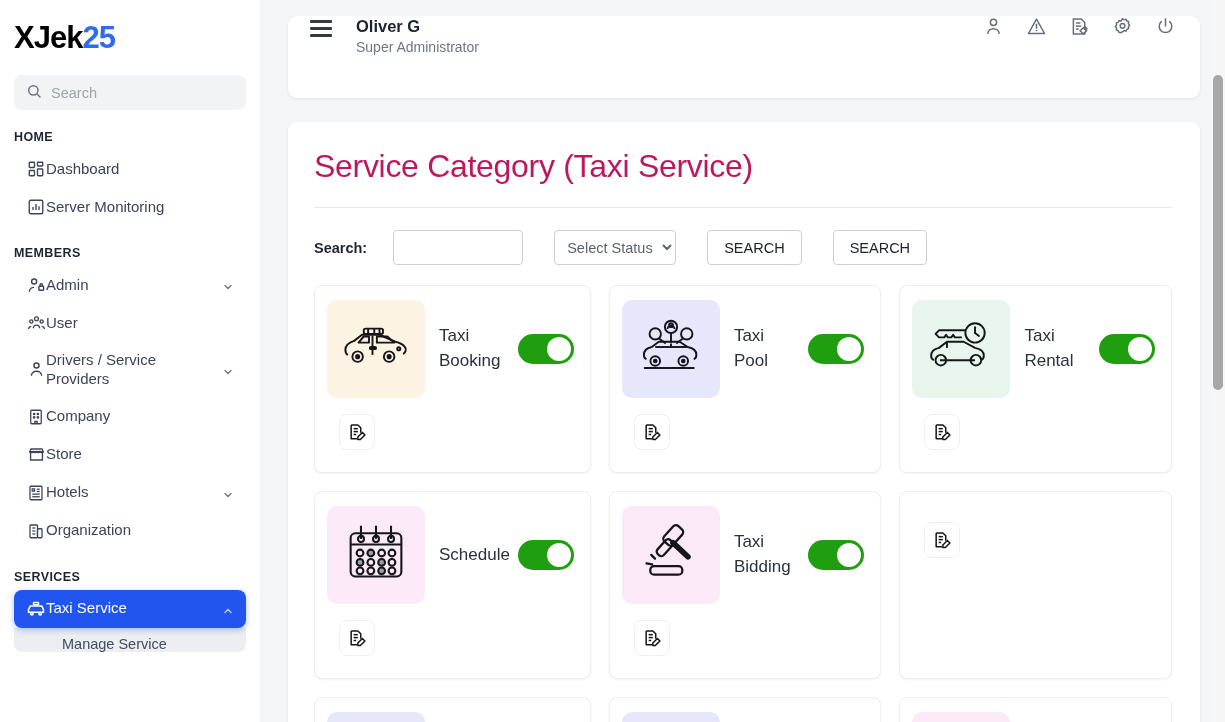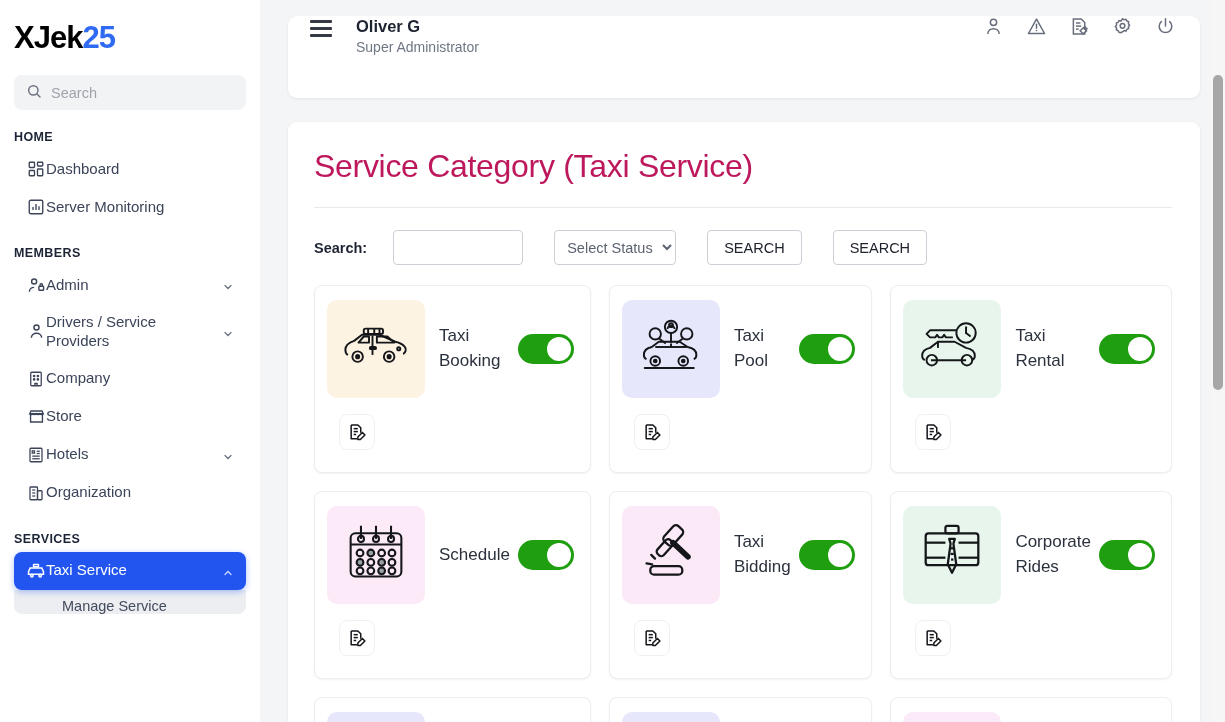--- a/index.html
+++ b/index.html
@@ -256,20 +256,33 @@
           </svg>
       </span>
       <span class="lbl">Admin</span>
       <span class="chev">
         <svg width="12" height="12" viewBox="0 0 24 24" fill="none" stroke="#3b4458" stroke-width="2.6" stroke-linecap="round">
             <polyline points="6 9 12 15 18 9"></polyline>
           </svg>
       </span>
     </div>
 
+    <div class="nav-item">
+      <span class="ico">
+        <svg width="19" height="19" viewBox="0 0 24 24" fill="none" stroke="#3b4458" stroke-width="1.7">
+            <circle cx="12" cy="6" r="2.4"></circle>
+            <circle cx="5.5" cy="9.5" r="2"></circle>
+            <circle cx="18.5" cy="9.5" r="2"></circle>
+            <path d="M8 18c0-2.4 1.8-4 4-4s4 1.6 4 4"></path>
+            <path d="M2 19c0-2 1.4-3.3 3.4-3.3"></path>
+            <path d="M22 19c0-2-1.4-3.3-3.4-3.3"></path>
+          </svg>
+      </span>
+      <span class="lbl">User</span>
+    </div>
 
     <div class="nav-item">
       <span class="ico">
         <svg width="19" height="19" viewBox="0 0 24 24" fill="none" stroke="#3b4458" stroke-width="1.8">
             <circle cx="12" cy="7" r="3.2"></circle>
             <path d="M5.5 20c0-3.6 2.9-5.8 6.5-5.8s6.5 2.2 6.5 5.8"></path>
           </svg>
       </span>
       <span class="lbl">Drivers / Service Providers</span>
       <span class="chev">
@@ -622,42 +635,20 @@
                   <line x1="8" y1="8" x2="13" y2="8"></line>
                   <line x1="8" y1="11.5" x2="13" y2="11.5"></line>
                   <line x1="8" y1="15" x2="11" y2="15"></line>
                   <path d="m18.5 12.5 3 3L16 21h-3v-3z"></path>
                 </svg>
             </div>
           </div>
         </div>
 
         <div class="card">
-          <div class="card-top">
-            <div class="card-thumb" style="background:#e7f5ec">
-              <span>
-                <svg width="62" height="62" viewBox="0 0 66 66" fill="none" stroke="#14161a" stroke-width="2.4" stroke-linejoin="round">
-                  <rect x="26" y="4" width="14" height="8" rx="2"></rect>
-                  <rect x="5" y="12" width="56" height="34" rx="3"></rect>
-                  <line x1="5" y1="22" x2="26" y2="22"></line>
-                    <line x1="40" y1="22" x2="61" y2="22"></line>
-                  <line x1="5" y1="38" x2="26" y2="38"></line>
-                    <line x1="40" y1="38" x2="61" y2="38"></line>
-                  <path d="M30 18h6l-1.5 5 3 22-4.5 9-4.5-9 3-22z"></path>
-                  <path d="M31 28h4"></path>
-                    <path d="M31.5 34h3.3"></path>
-                    <path d="M32 40h2.5"></path>
-                </svg>
-              </span>
-            </div>
-            <div class="card-name">Corporate Rides</div>
-            <div class="toggle">
-                <span class="knob"></span>
-              </div>
-          </div>
           <div class="card-actions">
             <div class="edit-btn">
               <svg width="20" height="20" viewBox="0 0 24 24" fill="none" stroke="#14161a" stroke-width="1.8" stroke-linejoin="round">
                   <path d="M5 3.5h8l3.5 3.5V13"></path>
                   <path d="M5 3.5V20h7"></path>
                   <line x1="8" y1="8" x2="13" y2="8"></line>
                   <line x1="8" y1="11.5" x2="13" y2="11.5"></line>
                   <line x1="8" y1="15" x2="11" y2="15"></line>
                   <path d="m18.5 12.5 3 3L16 21h-3v-3z"></path>
                 </svg>

